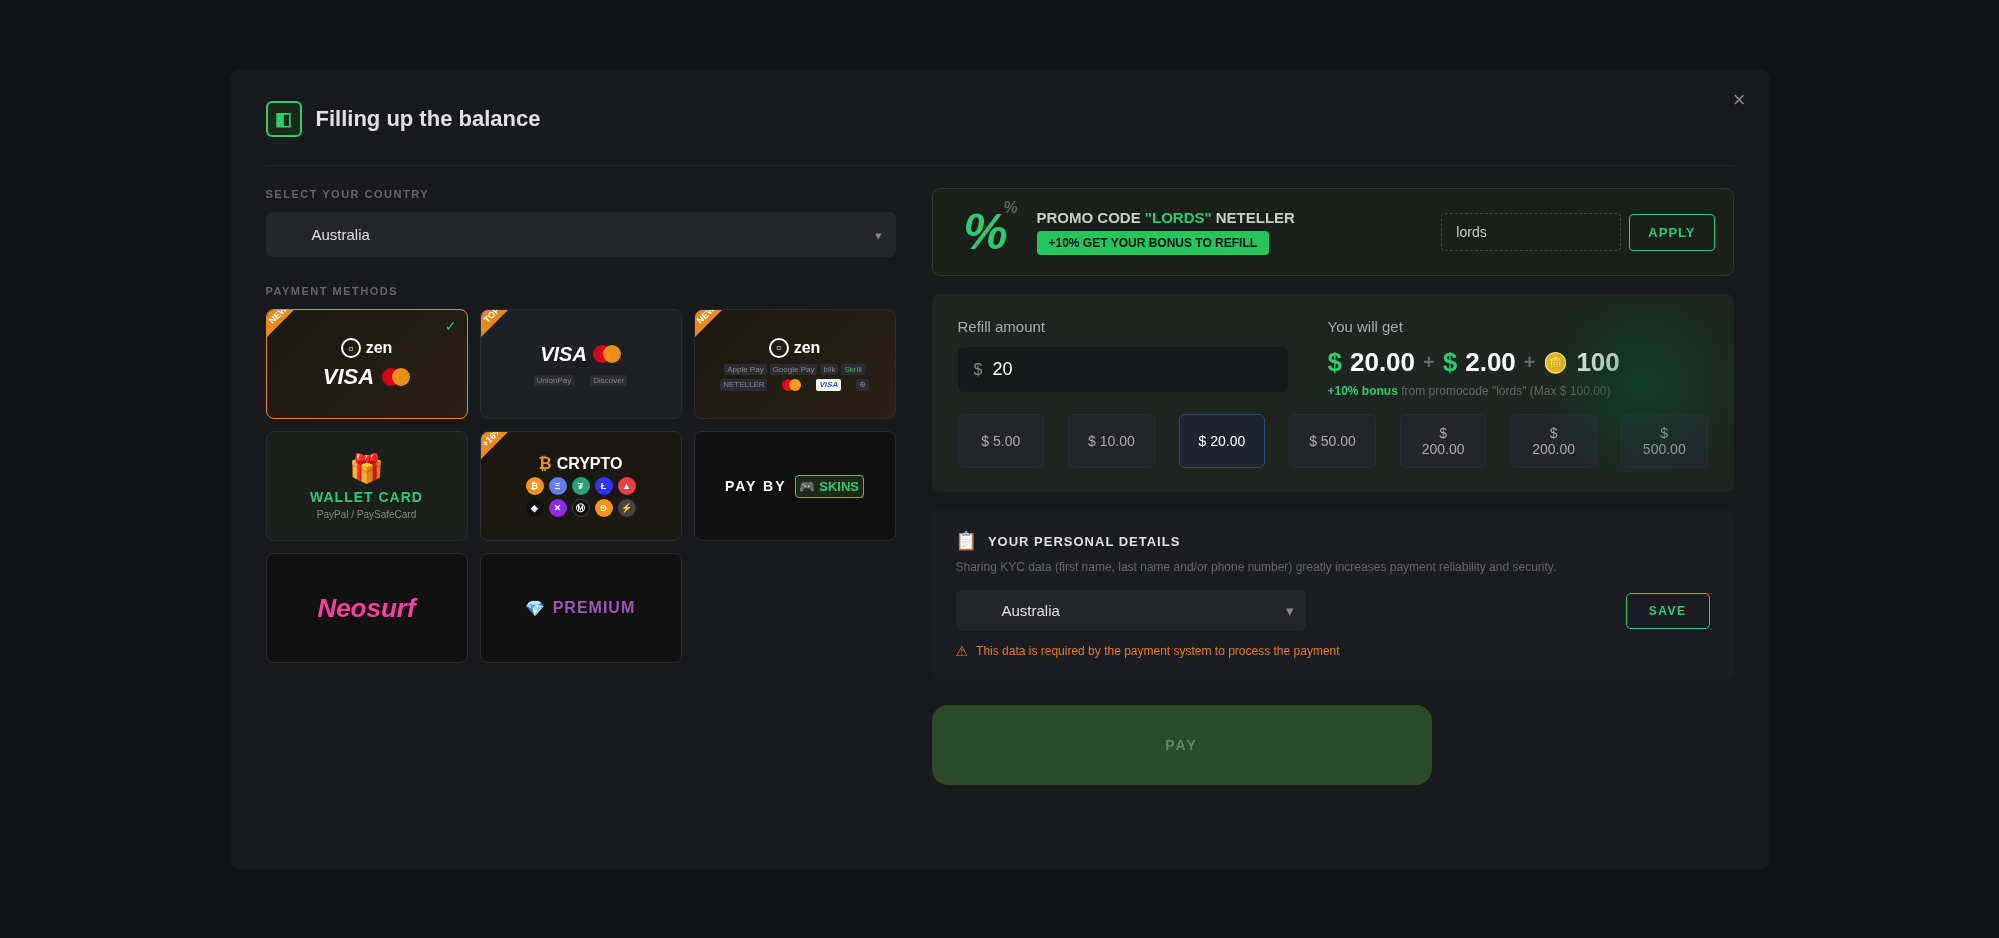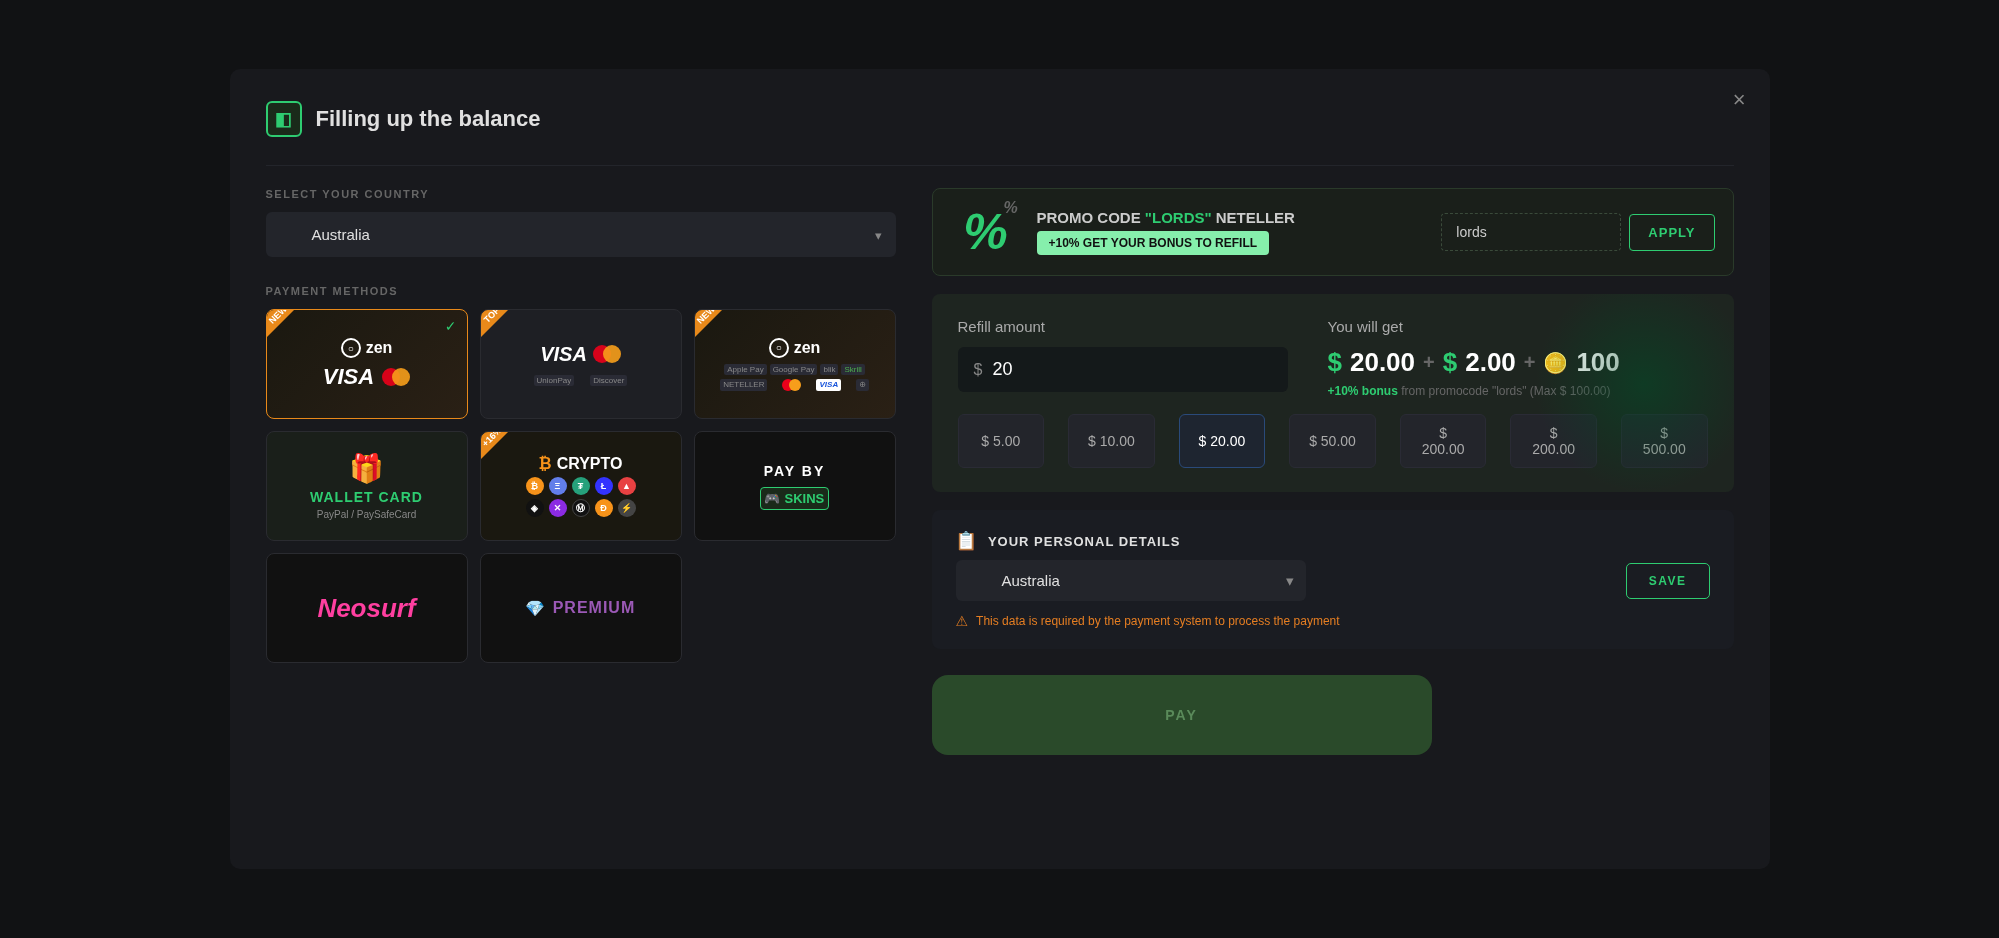--- a/index.html
+++ b/index.html
@@ -330,21 +330,21 @@
     .promo-code-line {
       font-size: 15px;
       font-weight: 600;
       color: #ccc;
     }
     .promo-code-text {
       color: #2ecc71;
       font-weight: 900;
     }
     .promo-bonus-btn {
-      background: #86efac;
+      background: #22c55e;
       color: #111;
       border: none;
       border-radius: 4px;
       padding: 5px 12px;
       font-size: 12px;
       font-weight: 900;
       cursor: pointer;
       margin-top: 5px;
       display: inline-block;
     }
@@ -744,21 +744,21 @@
               <div class="crypto-coin" style="background:#111;">◈</div>
               <div class="crypto-coin" style="background:#8c2be3;">✕</div>
               <div class="crypto-coin" style="background:#111;border:1px solid #444;">Ⓜ</div>
               <div class="crypto-coin" style="background:#f7931a;">Ð</div>
               <div class="crypto-coin" style="background:#444;">⚡</div>
             </div>
           </div>
         </div>
 
         <div class="payment-card skins-card">
-          <div style="display:flex;flex-direction:column;align-items:center;gap:8px;">
+          <div style="display:flex;flex-direction:row;align-items:center;gap:8px;">
             <span class="skins-title">PAY BY</span>
             <span class="skins-badge">🎮 SKINS</span>
           </div>
         </div>
 
         <div class="payment-card neosurf-card">
           <span class="neosurf-text">Neosurf</span>
         </div>
 
         <div class="payment-card premium-card">
@@ -831,20 +831,21 @@
           <button class="amount-btn">$ 200.00</button>
           <button class="amount-btn">$ 500.00</button>
         </div>
       </div>
 
       <div class="personal-details">
         <div class="personal-header">
           <span class="personal-icon">📋</span>
           <span class="personal-title">YOUR PERSONAL DETAILS</span>
         </div>
+        <p class="personal-desc">Sharing KYC data (first name, last name and/or phone number) greatly increases payment reliability and security.</p>
         <div style="display:flex;align-items:center;gap:14px;">
           <div style="position:relative;flex:1;max-width:360px;">
             <span style="position:absolute;left:12px;top:50%;transform:translateY(-50%);font-size:18px;">🇦🇺</span>
             <div class="country-select-box">
               <span>Australia</span>
               <span style="position:absolute;right:12px;top:50%;transform:translateY(-50%);color:#888;">▾</span>
             </div>
           </div>
           <button class="save-btn">SAVE</button>
         </div>

